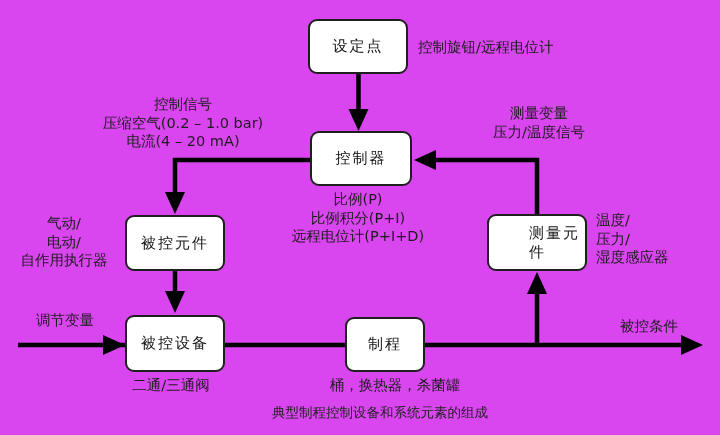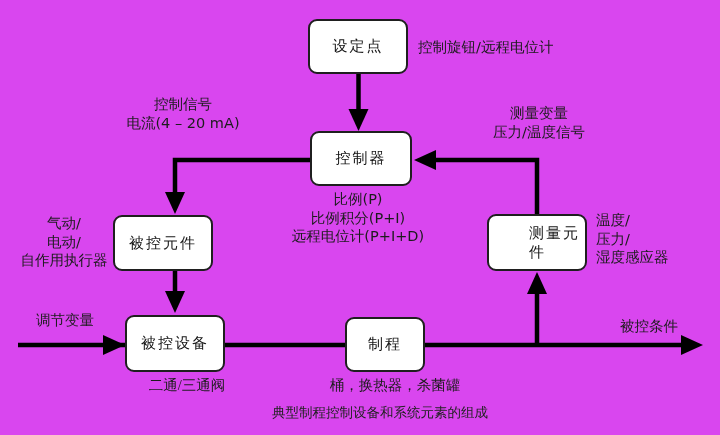--- a/index.html
+++ b/index.html
@@ -26,34 +26,34 @@
     font-size:14.5px;line-height:18.5px;color:#1c1c1c;
     white-space:nowrap;
   }
   .center{text-align:center;}
   .right{text-align:center;}
   .caption{font-size:13.5px;color:#222;}
 
   
   #setpoint          {left:308px;top:19px; width:100px;height:55px;}
   #controller        {left:310px;top:131px;width:102px;height:55px;}
-  #controlled-element{left:113px;top:215px;width:100px;height:56px;}
+  #controlled-element{left:125px;top:215px;width:100px;height:56px;}
   #measuring-element {left:487px;top:214px;width:100px;height:57px;padding-left:40px;}
   #controlled-device {left:125px;top:315px;width:100px;height:57px;}
   #process           {left:345px;top:317px;width:80px;height:55px;}
 
   
   #setpoint-note      {left:418px;top:38px;}
   #control-signal     {left:82px; top:95px; width:202px;}
   #measured-var       {left:455px;top:104px;width:168px;}
   #pid-modes          {left:253px;top:190px;width:210px;}
   #actuator-note      {left:8px;  top:214px;width:112px;}
   #sensor-note        {left:596px;top:211px;}
   #regulating-var     {left:36px; top:311px;}
-  #valve-note         {left:124px;top:376px;width:126px;font-family:Liberation Serif, serif;}
+  #valve-note         {left:108px;top:376px;width:126px;}
   #process-note       {left:312px;top:376px;width:166px;}
   #controlled-cond    {left:620px;top:317px;font-family:Liberation Serif, serif;}
   #diagram-caption    {left:210px;top:403px;width:340px;}
 </style>
 </head>
 <body>
 
 <div class="stage">
 
   <svg class="wires" width="720" height="435" viewBox="0 0 720 435">
@@ -82,20 +82,21 @@
   <div class="node" id="controller">控制器</div>
   <div class="node" id="controlled-element">被控元件</div>
   <div class="node" id="measuring-element">测量元件</div>
   <div class="node" id="controlled-device">被控设备</div>
   <div class="node" id="process">制程</div>
 
   <div class="lbl" id="setpoint-note">控制旋钮/远程电位计</div>
 
   <div class="lbl center" id="control-signal">
     <div>控制信号</div>
+    <div>压缩空气(0.2 – 1.0 bar)</div>
     <div>电流(4 – 20 mA)</div>
   </div>
 
   <div class="lbl center" id="measured-var">
     <div>测量变量</div>
     <div>压力/温度信号</div>
   </div>
 
   <div class="lbl center" id="pid-modes">
     <div>比例(P)</div>

